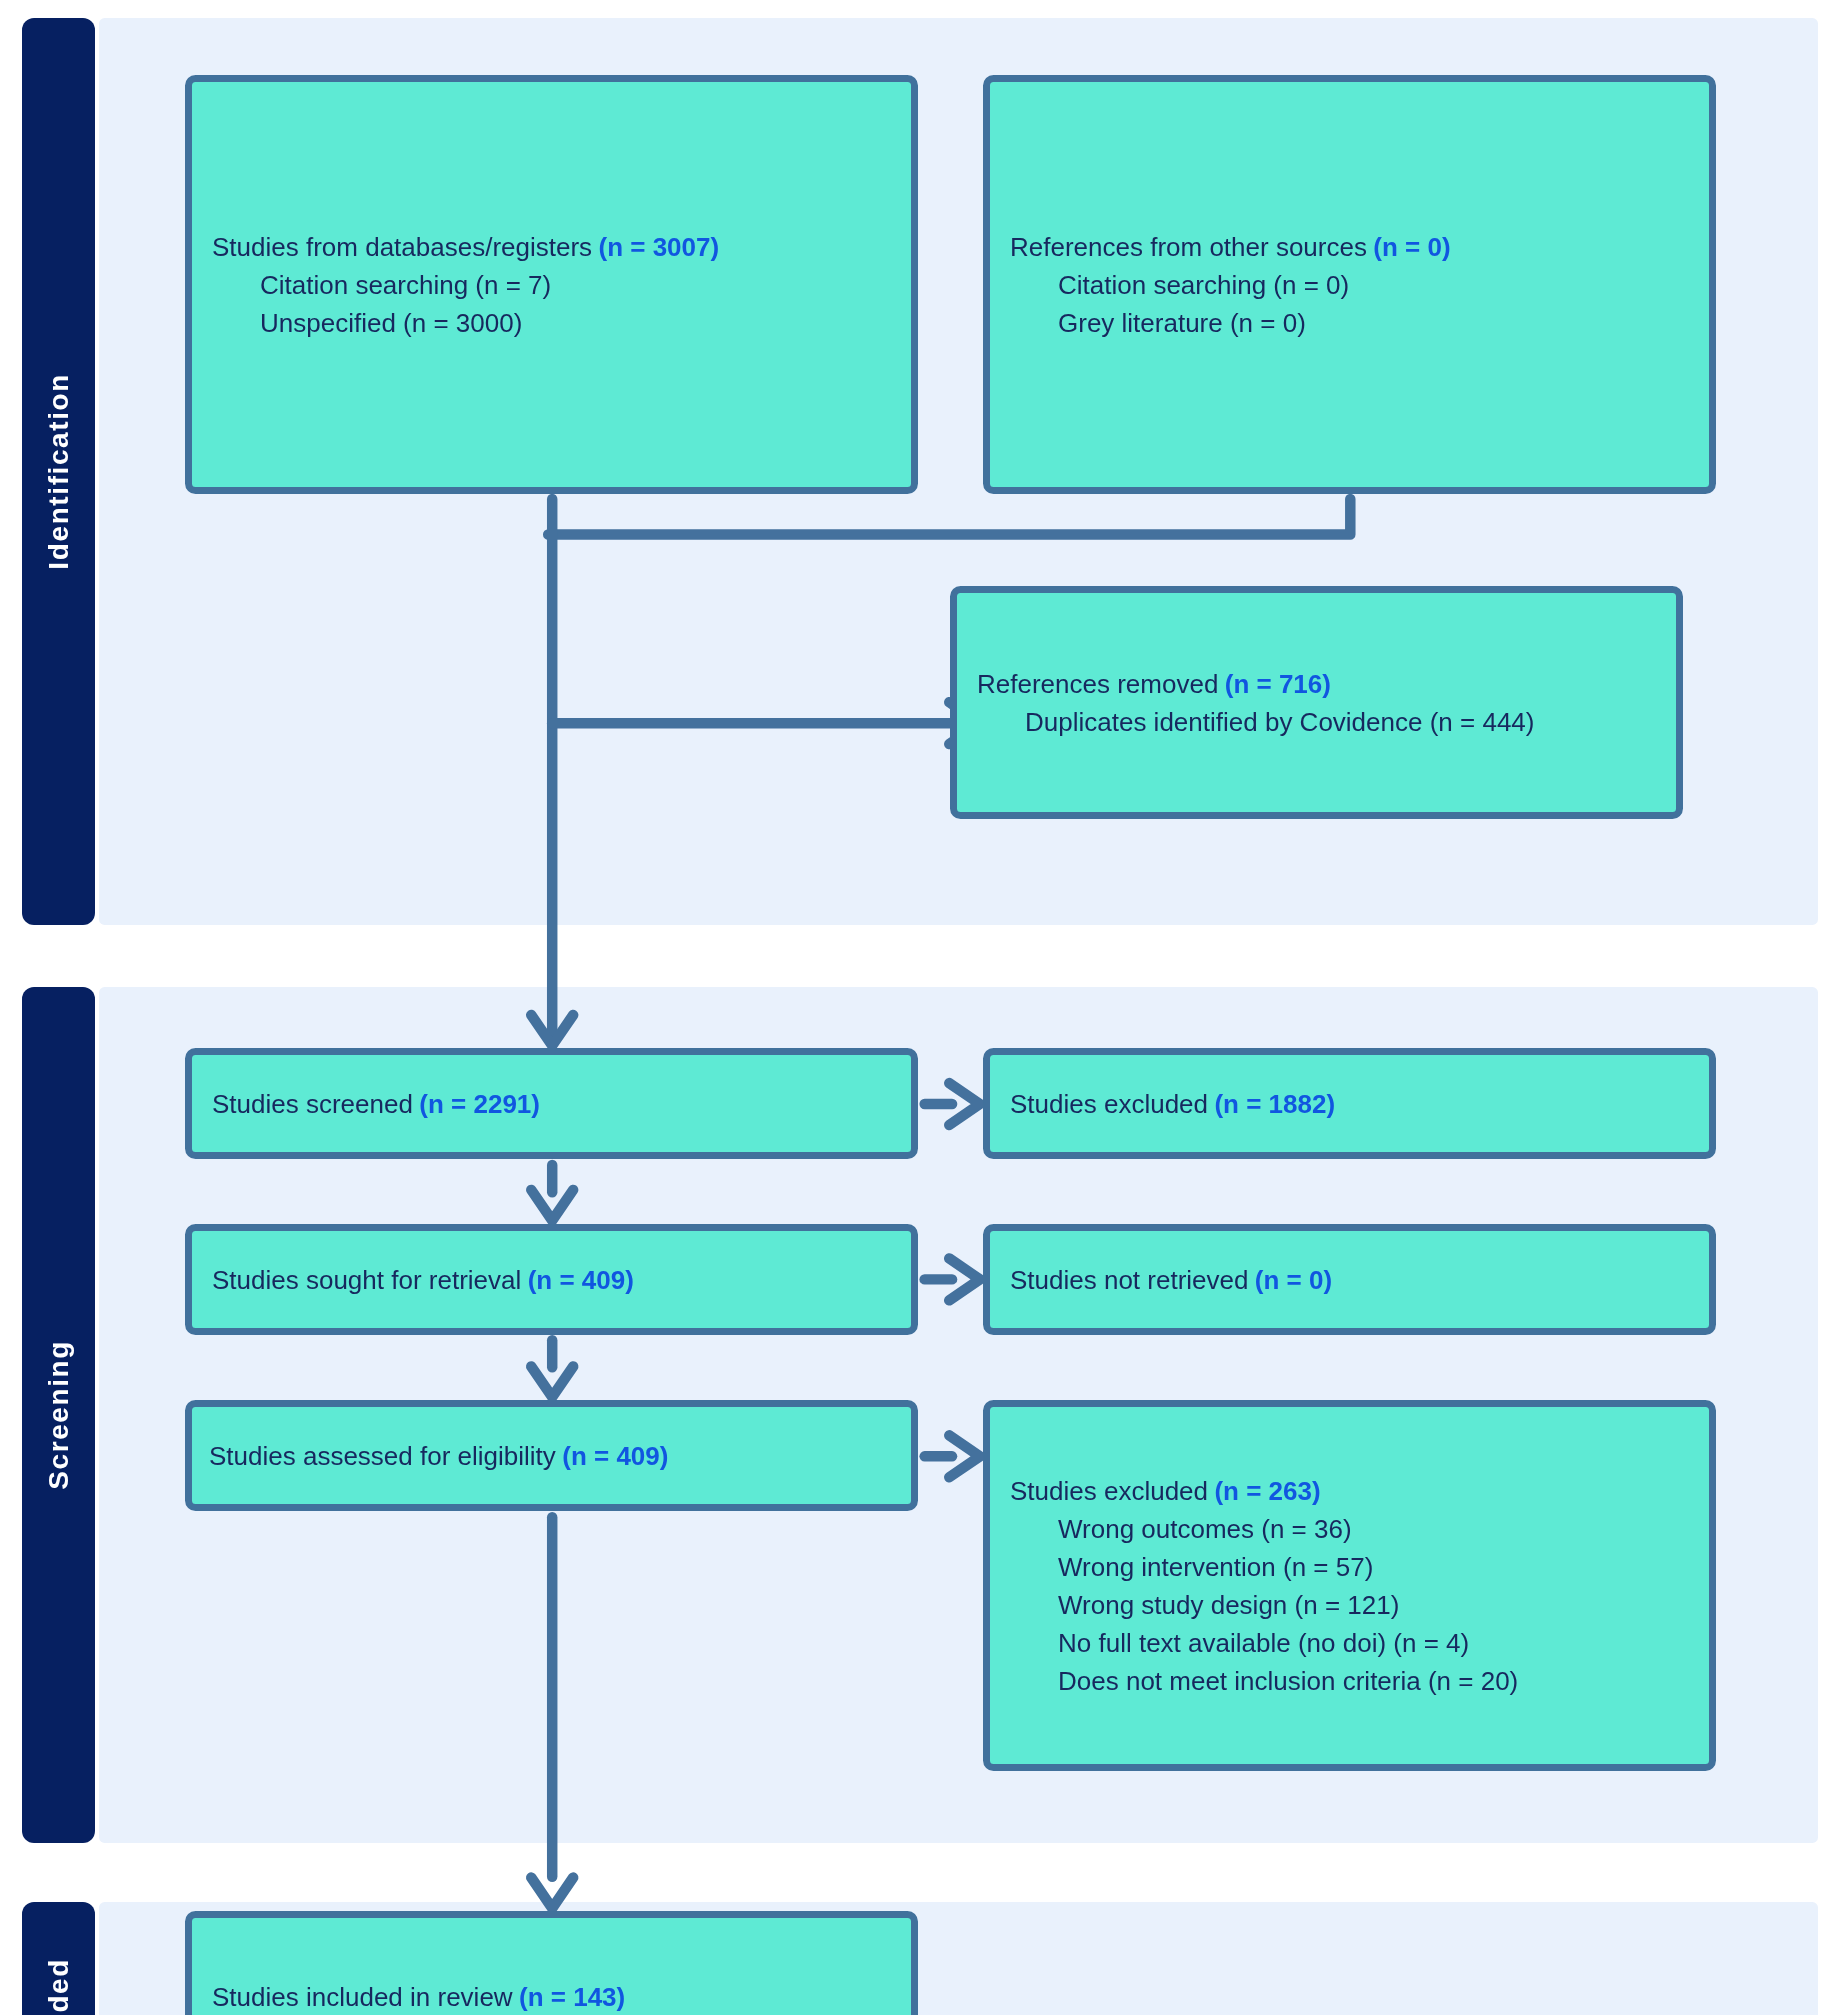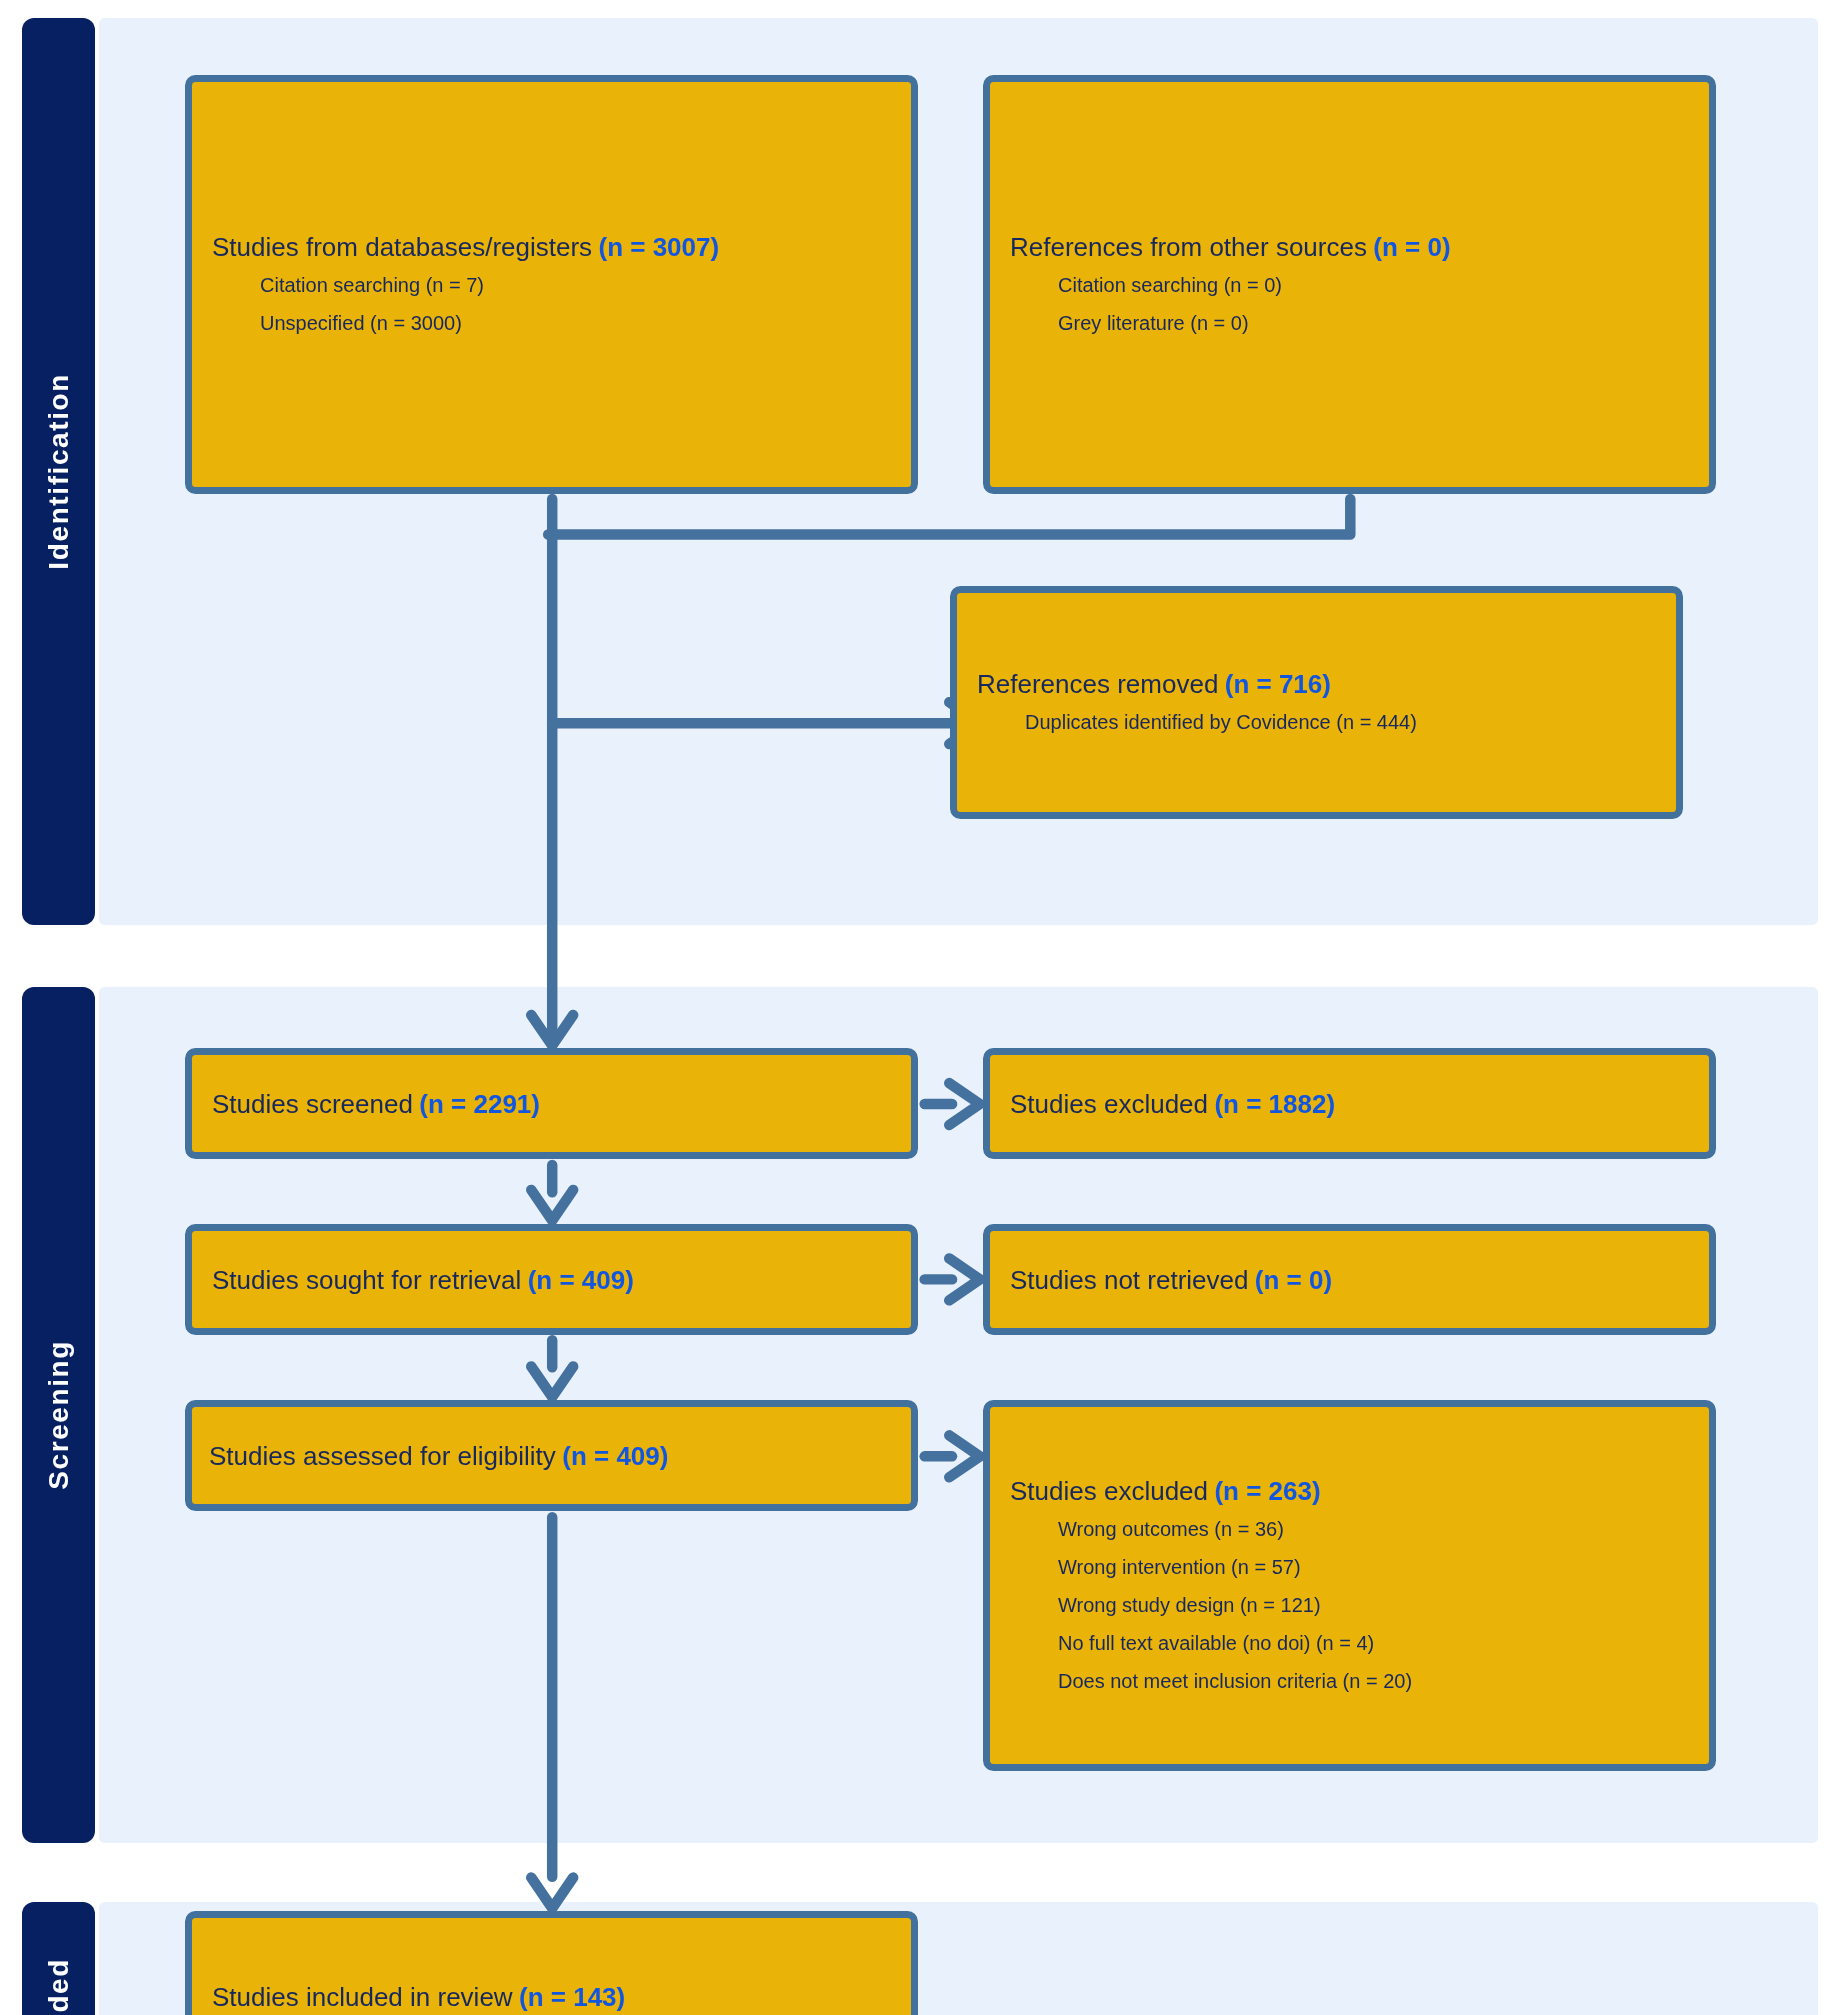--- a/index.html
+++ b/index.html
@@ -44,21 +44,21 @@
     background: #e9f1fc;
     border-radius: 5.6px;
   }
   .panel-ident    { top: 17.7px;   height: 907px; }
   .panel-screen   { top: 987px; height: 856px; }
   .panel-included { top: 1902px; height: 239px; }
 
   
   .box {
     position: absolute;
-    background: #eab308;
+    background: #5eead4;
     border: 7.3px solid #41719c;
     border-radius: 10.5px;
     box-sizing: border-box;
     display: flex;
     flex-direction: column;
     justify-content: center;
     padding: 8px 16px 8px 20px;
   }
   .b1  { left: 185px;  top: 75px;  width: 733px; height: 419px; }
   .b2  { left: 983px; top: 75px;  width: 733px; height: 419px; }
@@ -71,21 +71,21 @@
   .b9  { left: 983px; top: 1400px; width: 733px; height: 371px;  }
   .b10 { left: 185px;  top: 1911px; width: 733px; height: 171px;  }
 
   .line {
     color: #17285e;
     font-size: 26px;
     line-height: 38px;
     white-space: nowrap;
   }
   .sub {
-    font-size: 20px;
+    font-size: 26px;
     padding-left: 48px;
   }
   .count {
     color: #1156e0;
     font-weight: 700;
     margin-left: 6.4px;
   }
 
   
   .wires {

